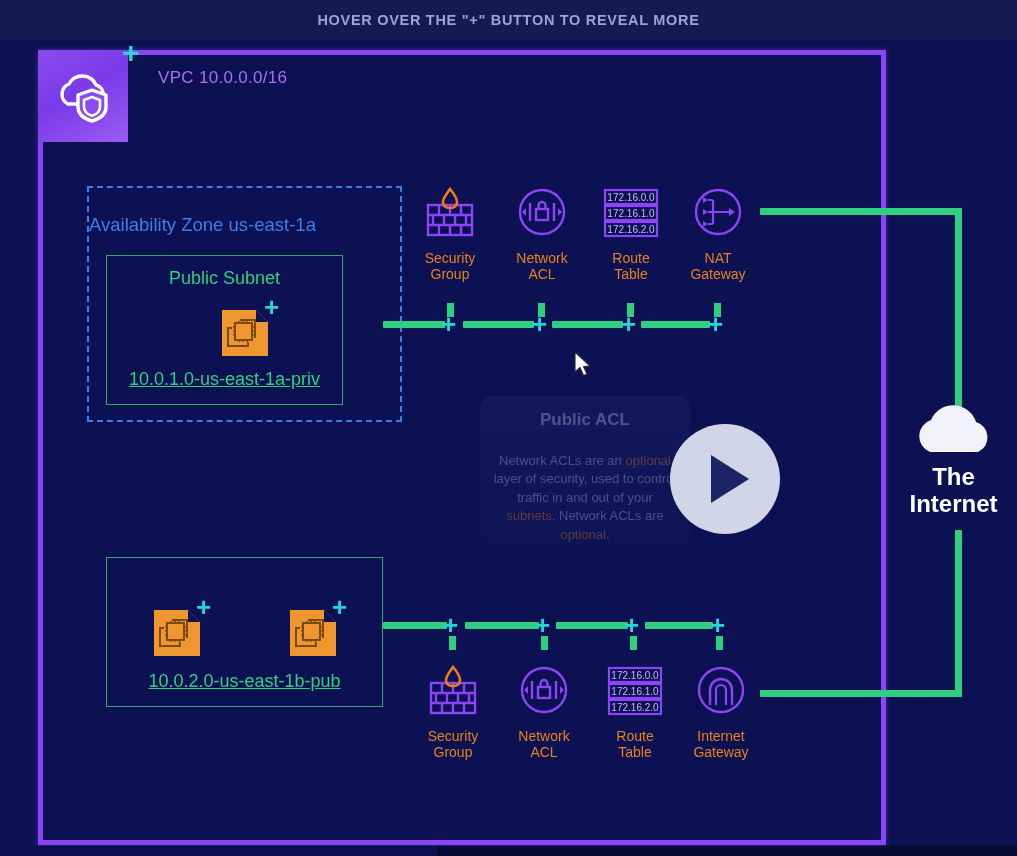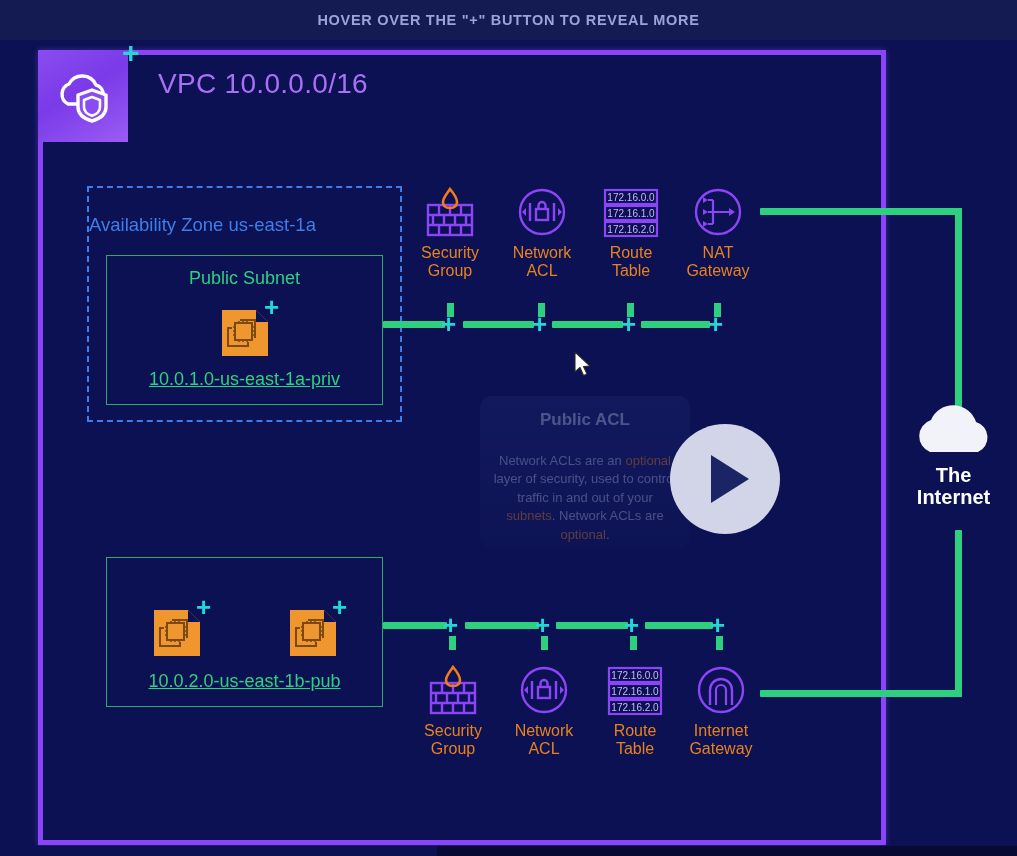--- a/index.html
+++ b/index.html
@@ -55,21 +55,21 @@
     height: 92px;
     background: linear-gradient(150deg, #8a4cf0 0%, #7a3ae8 45%, #9b5cf5 100%);
     display: flex;
     align-items: center;
     justify-content: center;
   }
   .vpc-title {
     position: absolute;
     left: 158px;
     top: 68px;
-    font-size: 28px;
+    font-size: 17px;
     color: #a970f5;
     letter-spacing: .3px;
   }
   
   .plus {
     position: absolute;
     color: #24d6d6;
     font-weight: bold;
     line-height: 1;
     user-select: none;
@@ -122,22 +122,22 @@
     width: 100px;
     text-align: center;
   }
   .svc-glyph {
     height: 56px;
     display: flex;
     align-items: center;
     justify-content: center;
   }
   .svc-label {
-    margin-top: 3px;
-    font-size: 16px;
+    margin-top: 9px;
+    font-size: 14px;
     line-height: 1.15;
     color: #e8821f;
   }
   
   .wire-h {
     position: absolute;
     height: 7px;
     background: #2fcf80;
     border-radius: 1px;
   }
@@ -202,21 +202,21 @@
   
   .cloud-wrap {
     position: absolute;
     left: 890px;
     top: 398px;
     width: 127px;
     text-align: center;
   }
   .cloud-label {
     margin-top: 4px;
-    font-size: 20px;
+    font-size: 24px;
     font-weight: bold;
     color: #ffffff;
     line-height: 1.12;
   }
   
   .bottom-strip {
     position: absolute;
     left: 0;
     top: 846px;
     width: 1017px;
@@ -252,21 +252,21 @@
       <path d="M40 29 L48 32 L48 39 C48 44 44 46.5 40 47.8 C36 46.5 32 44 32 39 L32 32 Z" fill="none" stroke="#ffffff" stroke-width="2.6" stroke-linejoin="round"></path>
     </svg>
   </div>
   <span class="plus" style="left:122px; top:38px; font-size:30px;">+</span>
 
   <div class="vpc-title">VPC 10.0.0.0/16</div>
 
   <div class="az" style="left:87px; top:186px; width:315px; height:236px;">
     <div class="az-label">Availability Zone us-east-1a</div>
   </div>
-  <div class="subnet" style="left:106px; top:255px; width:277px; height:150px;">
+  <div class="subnet" style="left:106px; top:255px; width:237px; height:150px;">
     <div class="subnet-title">Public Subnet</div>
     <div class="subnet-cidr">10.0.1.0-us-east-1a-priv</div>
   </div>
   <div class="ec2" style="left:222px; top:310px;">
     <svg width="46" height="46" viewBox="0 0 46 46">
       <path d="M0 0 H34 L46 12 V46 H0 Z" fill="#f0962f"></path>
       <path d="M34 0 L46 12 H34 Z" fill="#0b1152"></path>
       <rect x="13" y="13" width="17" height="17" fill="none" stroke="#7a4a12" stroke-width="2"></rect>
       <path d="M10 18 H6 V36 H26 V32" fill="none" stroke="#7a4a12" stroke-width="2"></path>
       <path d="M33 28 V10 H18" fill="none" stroke="#7a4a12" stroke-width="2"></path>

